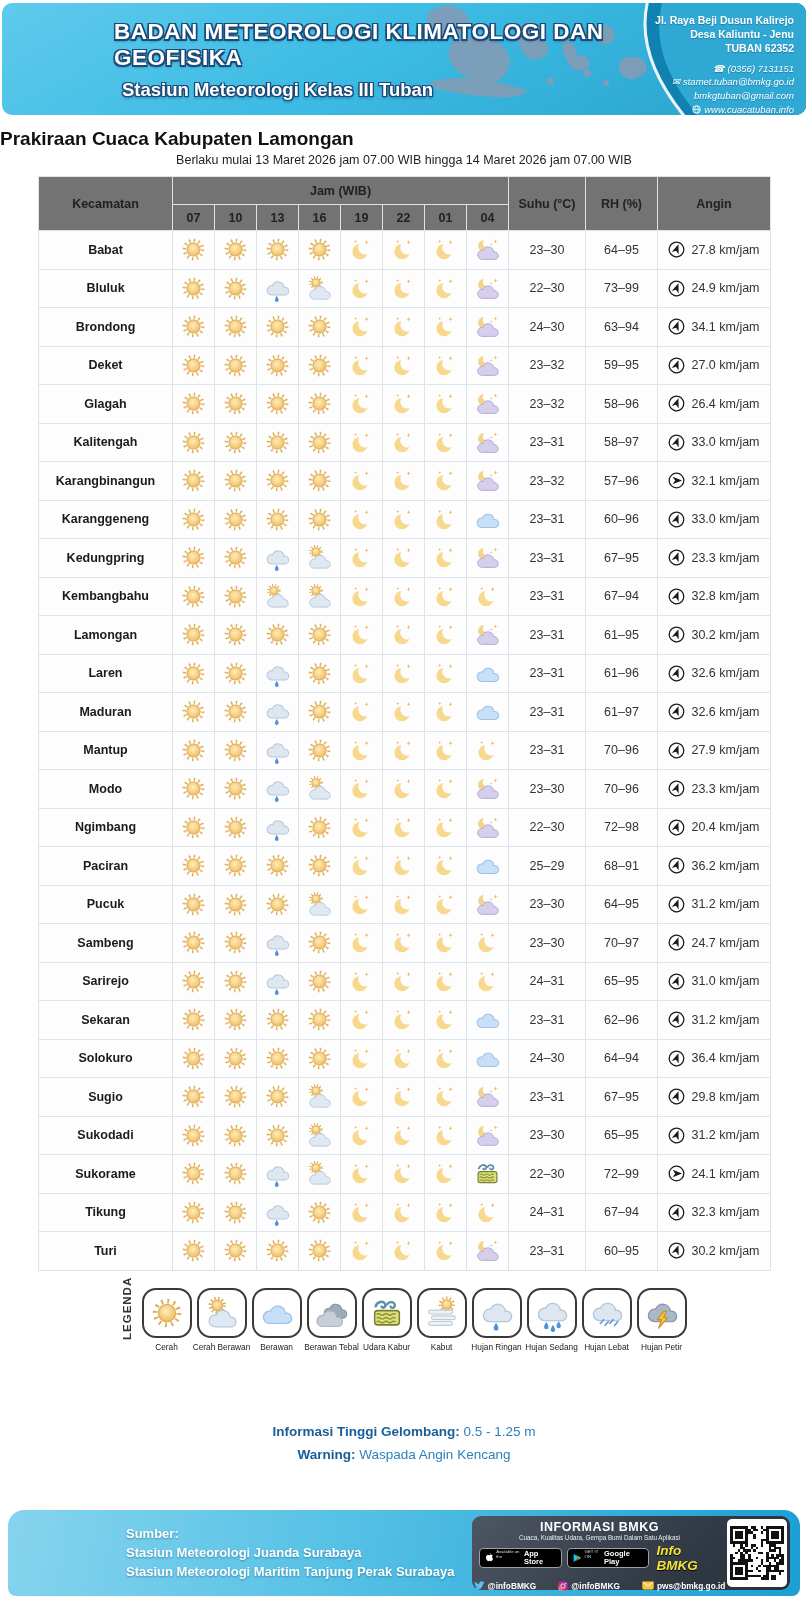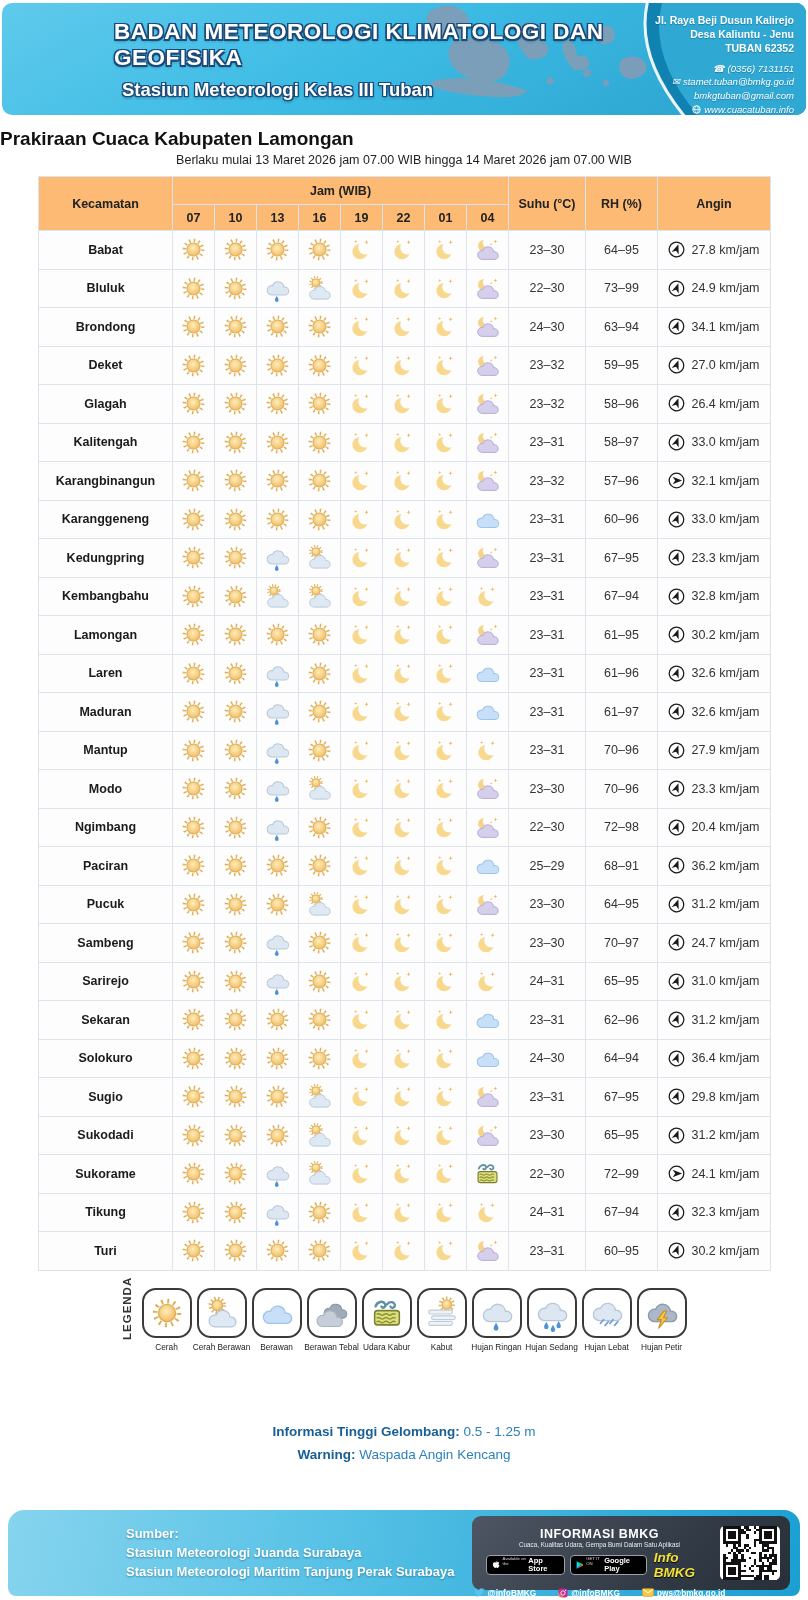--- a/index.html
+++ b/index.html
@@ -22,21 +22,21 @@
   .contact .gap{height:6px;}
 
   
   .report-title{position:absolute;top:128px;left:0;width:100%;text-align:left;font-size:19px;font-weight:bold;color:#111;}
   .report-subtitle{position:absolute;top:153px;left:0;width:100%;text-align:center;font-size:12.5px;color:#222;}
 
   
   .tbl-wrap{position:absolute;left:38px;top:176px;width:732px;}
   table.fc{border-collapse:collapse;table-layout:fixed;width:732px;}
   table.fc th,table.fc td{border:1px solid #dde3ea;padding:0;text-align:center;vertical-align:middle;}
-  table.fc thead th{background:#fdba74;font-size:12.5px;color:#222;font-weight:bold;}
+  table.fc thead th{background:#737373;font-size:12.5px;color:#222;font-weight:bold;}
   table.fc thead tr.r1 th{height:27px;}
   table.fc thead tr.r2 th{height:25px;}
   table.fc tbody td{height:37.5px;background:#fdfdfe;font-size:12.5px;color:#333;}
   table.fc tbody td.kec{font-weight:bold;color:#1b1b1b;}
   .wicon{width:29px;height:29px;vertical-align:middle;}
   td.angin .cellflex{display:flex;align-items:center;justify-content:center;gap:6px;}
   .wind-arrow{width:17px;height:17px;flex:0 0 auto;}
 
   
   .legend{position:absolute;top:1288px;left:0;width:808px;display:flex;justify-content:center;align-items:flex-start;gap:4px;}
@@ -52,21 +52,21 @@
   .notice2{position:absolute;top:1424px;width:100%;text-align:center;font-size:13.5px;color:#2c80bd;}
   .notice2 b{color:#185f97;}
   .notice3{position:absolute;top:1447px;width:100%;text-align:center;font-size:13.5px;color:#2c80bd;}
   .notice3 b{color:#185f97;}
 
   
   .footer{position:absolute;left:8px;top:1510px;width:792px;height:86px;border-radius:16px 16px 8px 8px;
     background:linear-gradient(100deg,#86d4ee 0%,#58c2e6 40%,#1b9fd3 100%);}
   .src-block{position:absolute;left:118px;top:50%;transform:translateY(-50%);color:#fff;font-weight:bold;font-size:13px;line-height:1.45;text-shadow:0 1px 2px rgba(0,60,100,.45);}
   .info-panel{position:absolute;right:10px;top:6px;width:318px;height:74px;border-radius:9px;
-    background:linear-gradient(135deg,#4d5662 0%,#343d48 55%,#272f38 100%);display:flex;align-items:stretch;padding:10px;box-sizing:border-box;}
+    background:linear-gradient(135deg,#4d5662 0%,#343d48 55%,#272f38 100%);display:flex;align-items:stretch;padding:3px;box-sizing:border-box;}
   .panel-left{flex:1;display:flex;flex-direction:column;align-items:center;justify-content:space-between;padding:2px 4px;min-width:0;}
   .ip-title{color:#fff;font-weight:bold;font-size:12.5px;letter-spacing:.5px;line-height:1;}
   .ip-sub{color:#e9eef3;font-size:6.3px;line-height:1;margin-top:1px;}
   .badges{display:flex;align-items:center;gap:5px;margin-top:2px;}
   .badge{height:18px;background:#000;border:1px solid #9aa0a6;border-radius:4px;display:flex;align-items:center;gap:3px;padding:0 5px;}
   .badge .btxt{display:flex;flex-direction:row;justify-content:center;line-height:1;}
   .badge .bsmall{font-size:4.3px;color:#ddd;}
   .badge .bbig{font-size:7.5px;font-weight:bold;color:#fff;}
   .appname{font-size:13.5px;font-weight:bold;font-style:italic;color:#f3e23a;text-shadow:0 1px 1px #000;margin-left:2px;}
   .social{display:flex;align-items:center;gap:22px;margin-top:8px;}

